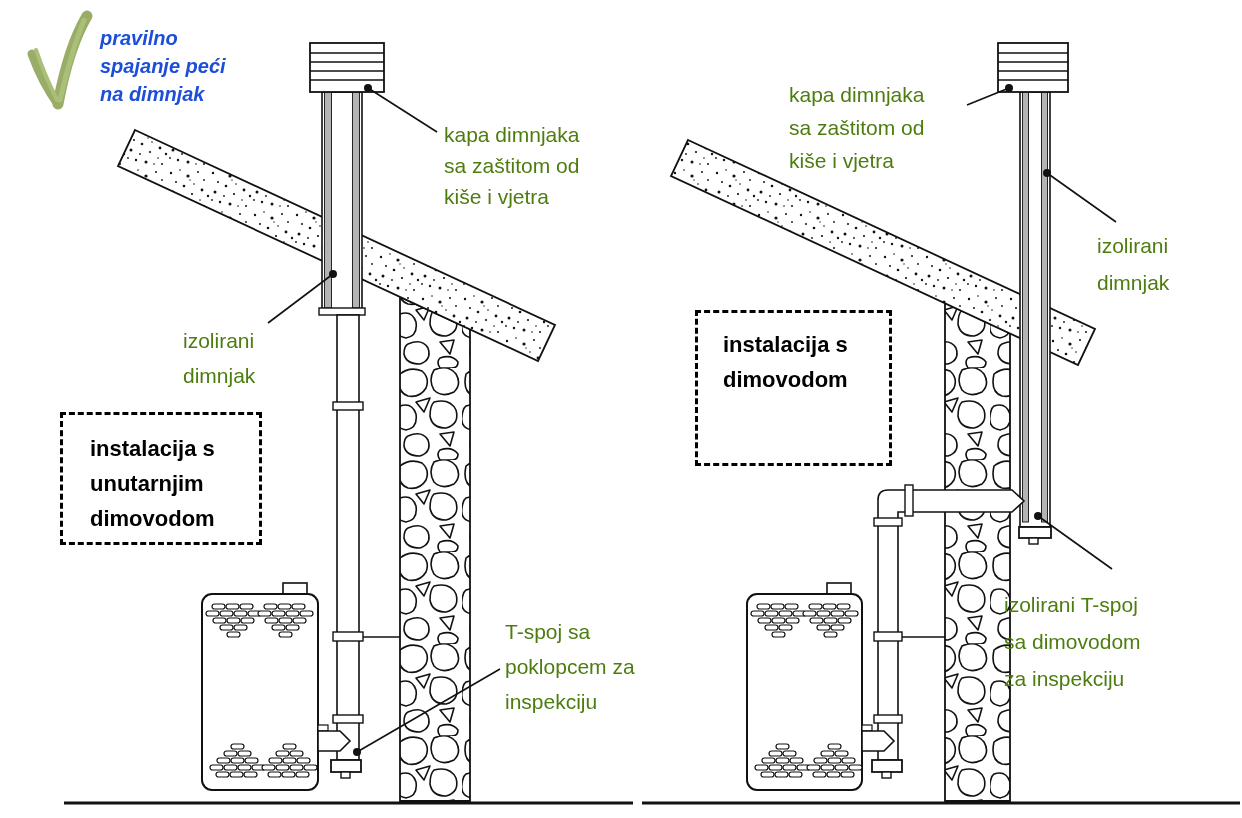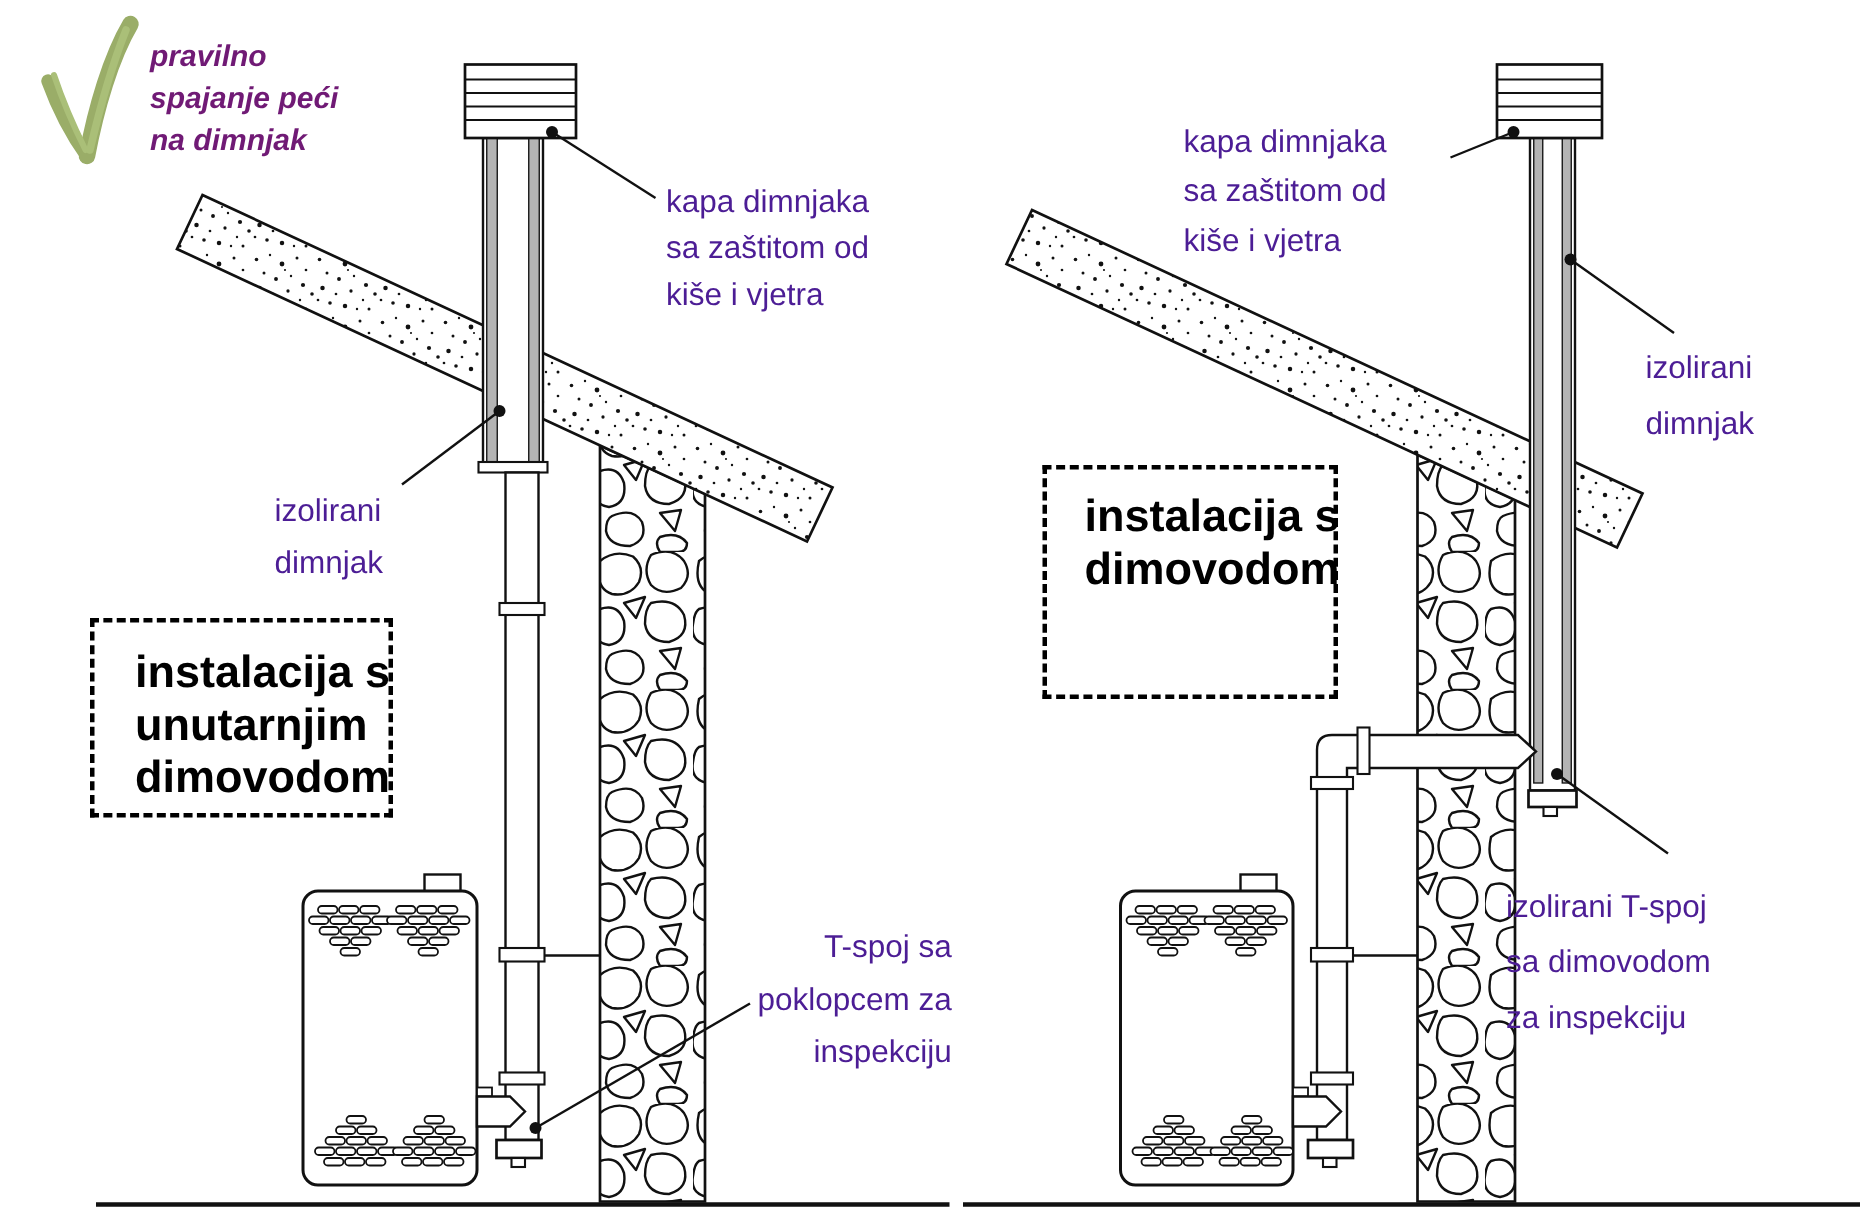--- a/index.html
+++ b/index.html
@@ -1,25 +1,25 @@
 <!DOCTYPE html>
 <html><head>
 <meta charset="utf-8">
 <style>
   html,body{margin:0;padding:0;background:#fff;}
   .canvas{position:relative;width:1242px;height:818px;background:#ffffff;
           font-family:"Liberation Sans",sans-serif;overflow:hidden;}
   svg.art{position:absolute;left:0;top:0;}
-  .label{position:absolute;color:#4c1d95;font-size:21px;line-height:31px;white-space:nowrap;}
+  .label{position:absolute;color:#4d7c0f;font-size:21px;line-height:31px;white-space:nowrap;}
   .label span{display:block;}
   .dashed-box{position:absolute;border:3px dashed #000;box-sizing:border-box;
-              font-weight:bold;font-size:30px;color:#000;white-space:nowrap;}
+              font-weight:bold;font-size:22px;color:#000;white-space:nowrap;}
   .dashed-box span{display:block;}
   .header-text{position:absolute;font-style:italic;font-weight:bold;font-size:20px;
-               line-height:28px;color:#701a75;white-space:nowrap;}
+               line-height:28px;color:#1d4ed8;white-space:nowrap;}
   .header-text span{display:block;}
 </style>
 </head>
 <body>
 
 <div class="canvas">
 
   <svg class="art" width="1242" height="818" viewBox="0 0 1242 818">
     <defs>
       <pattern id="speckle" width="42" height="42" patternUnits="userSpaceOnUse">
@@ -240,21 +240,21 @@
     <span>izolirani</span>
     <span>dimnjak</span>
   </div>
 
   <div class="dashed-box" style="left:60px;top:412px;width:202px;height:133px;padding:16px 0 0 27px;line-height:35px;">
     <span>instalacija s</span>
     <span>unutarnjim</span>
     <span>dimovodom</span>
   </div>
 
-  <div class="label" style="left:505px;top:614px;line-height:35px;text-align:right;">
+  <div class="label" style="left:505px;top:614px;line-height:35px;">
     <span>T-spoj sa</span>
     <span>poklopcem za</span>
     <span>inspekciju</span>
   </div>
 
   <div class="label" style="left:789px;top:78px;line-height:33px;">
     <span>kapa dimnjaka</span>
     <span>sa zaštitom od</span>
     <span>kiše i vjetra</span>
   </div>

